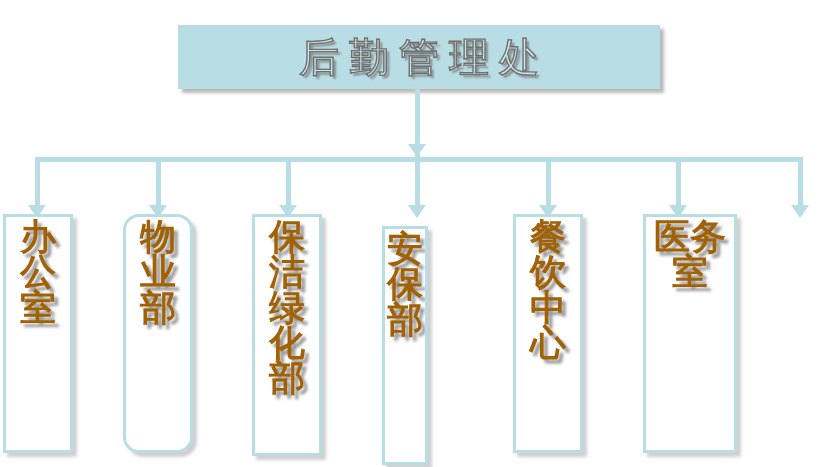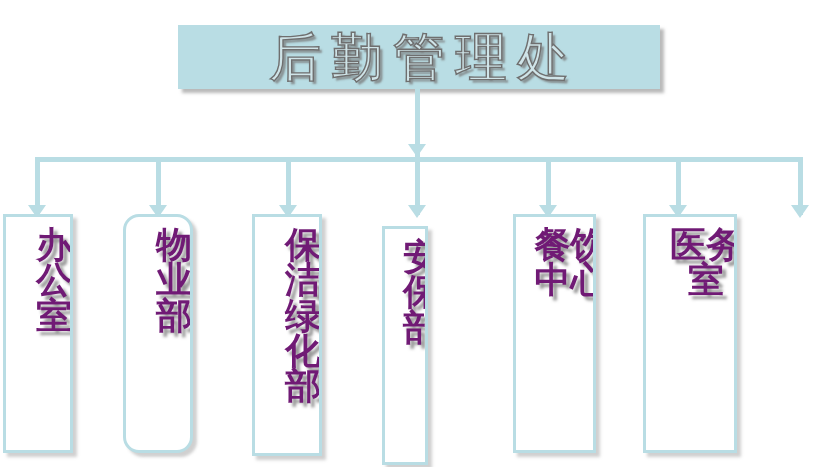--- a/index.html
+++ b/index.html
@@ -26,21 +26,21 @@
     width: 482px;
     height: 64px;
     background: #b9dde4;
     box-shadow: 4px 4px 3px rgba(130,130,130,0.55);
     display: flex;
     align-items: center;
     justify-content: center;
   }
   .root-label {
     font-family: "DejaVu Serif", "Liberation Serif", serif;
-    font-size: 52px;
+    font-size: 40px;
     letter-spacing: 10px;
     line-height: 1;
     white-space: nowrap;
     color: #cfe4e8;
     -webkit-text-stroke: 1.4px #6f6f6f;
     text-shadow: 3px 3px 2px rgba(120,120,120,0.75);
     padding-left: 10px;
   }
 
   
@@ -67,29 +67,28 @@
     border: 3px solid #b9dde4;
     box-shadow: 4px 4px 3px rgba(150,150,150,0.45);
     box-sizing: border-box;
     overflow: hidden;
   }
   .child-label {
     font-family: "DejaVu Serif", "Liberation Serif", serif;
     display: block;
     width: 100%;
     text-align: center;
-    padding-top: 10px;
+    padding-top: 2px;
     font-size: 36px;
     line-height: 0.98;
     font-weight: bold;
-    color: #701a75;
+    color: #a16207;
     text-shadow: 4px 4px 3px rgba(125,125,125,0.8);
     word-break: break-all;
     letter-spacing: 0;
-    margin-left: 16px;
   }
 </style>
 </head>
 <body>
 
 <div id="org-chart">
 
   <div class="root-box">
     <span class="root-label">后勤管理处</span>
   </div>
@@ -129,21 +128,21 @@
   </div>
 
   <div class="child-box" style="left:252px; top:214px; width:70px; height:242px;">
     <span class="child-label">保洁绿化部</span>
   </div>
 
   <div class="child-box" style="left:382px; top:226px; width:46px; height:239px;">
     <span class="child-label">安保部</span>
   </div>
 
-  <div class="child-box" style="left:513px; top:214px; width:83px; height:239px;">
+  <div class="child-box" style="left:513px; top:214px; width:70px; height:239px;">
     <span class="child-label">餐饮中心</span>
   </div>
 
   <div class="child-box" style="left:643px; top:214px; width:94px; height:239px;">
     <span class="child-label">医务室</span>
   </div>
 
 
 </div>
 

